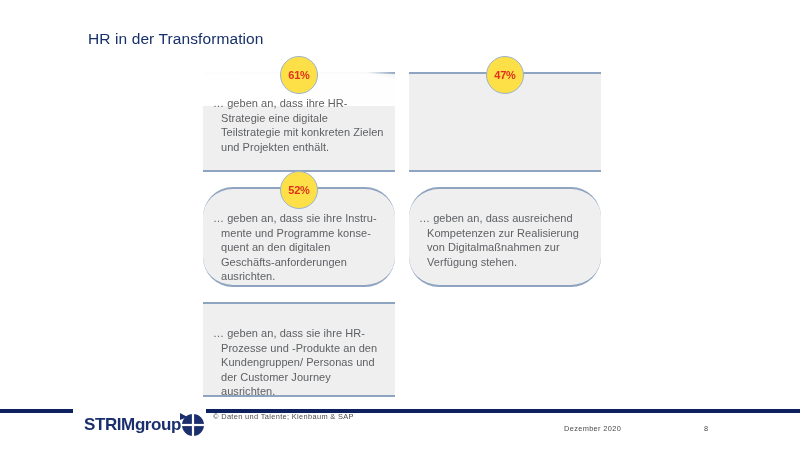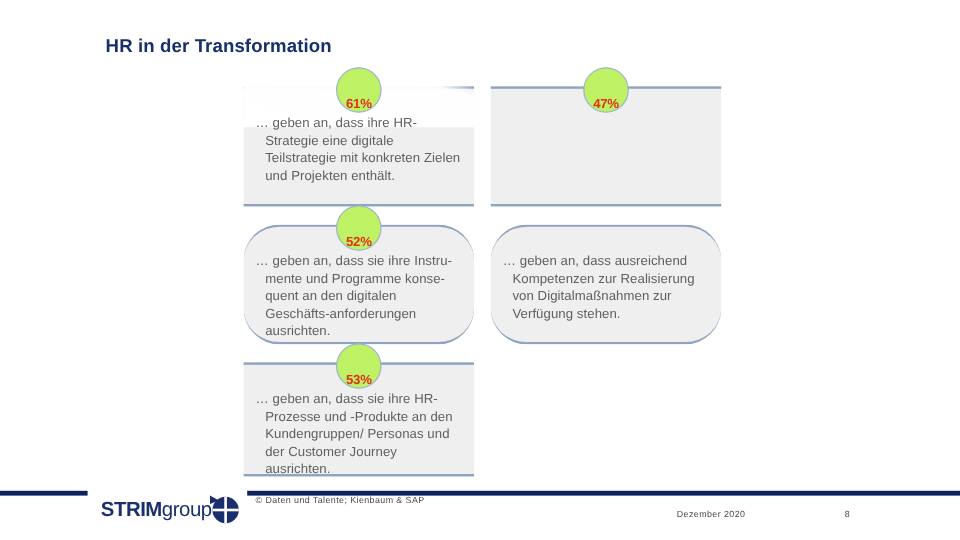--- a/index.html
+++ b/index.html
@@ -23,21 +23,21 @@
     height: 450px;
     background: #ffffff;
   }
 
   
   .slide-title {
     position: absolute;
     left: 88px;
     top: 30px;
     font-size: 15.5px;
-    font-weight: bold;
+    font-weight: normal;
     color: #17306b;
     letter-spacing: 0.1px;
     white-space: nowrap;
   }
 
   
   .cards {
     position: absolute;
     left: 203px;
     top: 72px;
@@ -97,24 +97,24 @@
 
   
   .bubble {
     position: absolute;
     top: -18px;
     left: 50%;
     transform: translateX(-50%);
     width: 38px;
     height: 38px;
     border-radius: 50%;
-    background: #bef264;
+    background: #fde047;
     border: 1.4px solid #9cb3cc;
     display: flex;
-    align-items: flex-end;
+    align-items: center;
     justify-content: center;
     box-sizing: border-box;
     z-index: 5;
   }
   .bubble-text {
     font-size: 11px;
     font-weight: bold;
     color: #e0301e;
     letter-spacing: -0.2px;
     line-height: 1;
@@ -147,21 +147,21 @@
     align-items: center;
   }
   .logo-word {
     font-size: 17px;
     color: #1b2f6e;
     letter-spacing: -0.4px;
     line-height: 1;
     white-space: nowrap;
   }
   .logo-word .strim { font-weight: bold; }
-  .logo-word .group { font-weight: normal; margin-top: 21px; }
+  .logo-word .group { font-weight: bold; margin-top: 21px; }
 
   .logo-mark {
     position: relative;
     width: 27px;
     height: 27px;
     margin-left: -3px;
   }
   .logo-mark svg { display: block; }
 
   .footer-copy {
@@ -219,23 +219,20 @@
         <span class="bubble-text">52%</span>
       </div>
       <div class="card-body">… geben an, dass sie ihre Instru-mente und Programme konse-quent an den digitalen Geschäfts-anforderungen ausrichten.</div>
     </div>
 
     <div class="card col2 row2">
       <div class="card-body">… geben an, dass ausreichend Kompetenzen zur Realisierung von Digitalmaßnahmen zur Verfügung stehen.</div>
     </div>
 
     <div class="card col1 row3">
-      <div class="bubble">
-        <span class="bubble-text">53%</span>
-      </div>
       <div class="card-body">… geben an, dass sie ihre HR-Prozesse und -Produkte an den Kundengruppen/ Personas und der Customer Journey ausrichten.</div>
     </div>
 
   </div>
 
   <div class="footer-rule-left"></div>
   <div class="footer-rule-right"></div>
 
   <div class="logo">
     <span class="logo-word"><span class="strim">STRIM</span><span class="group">group</span></span>

